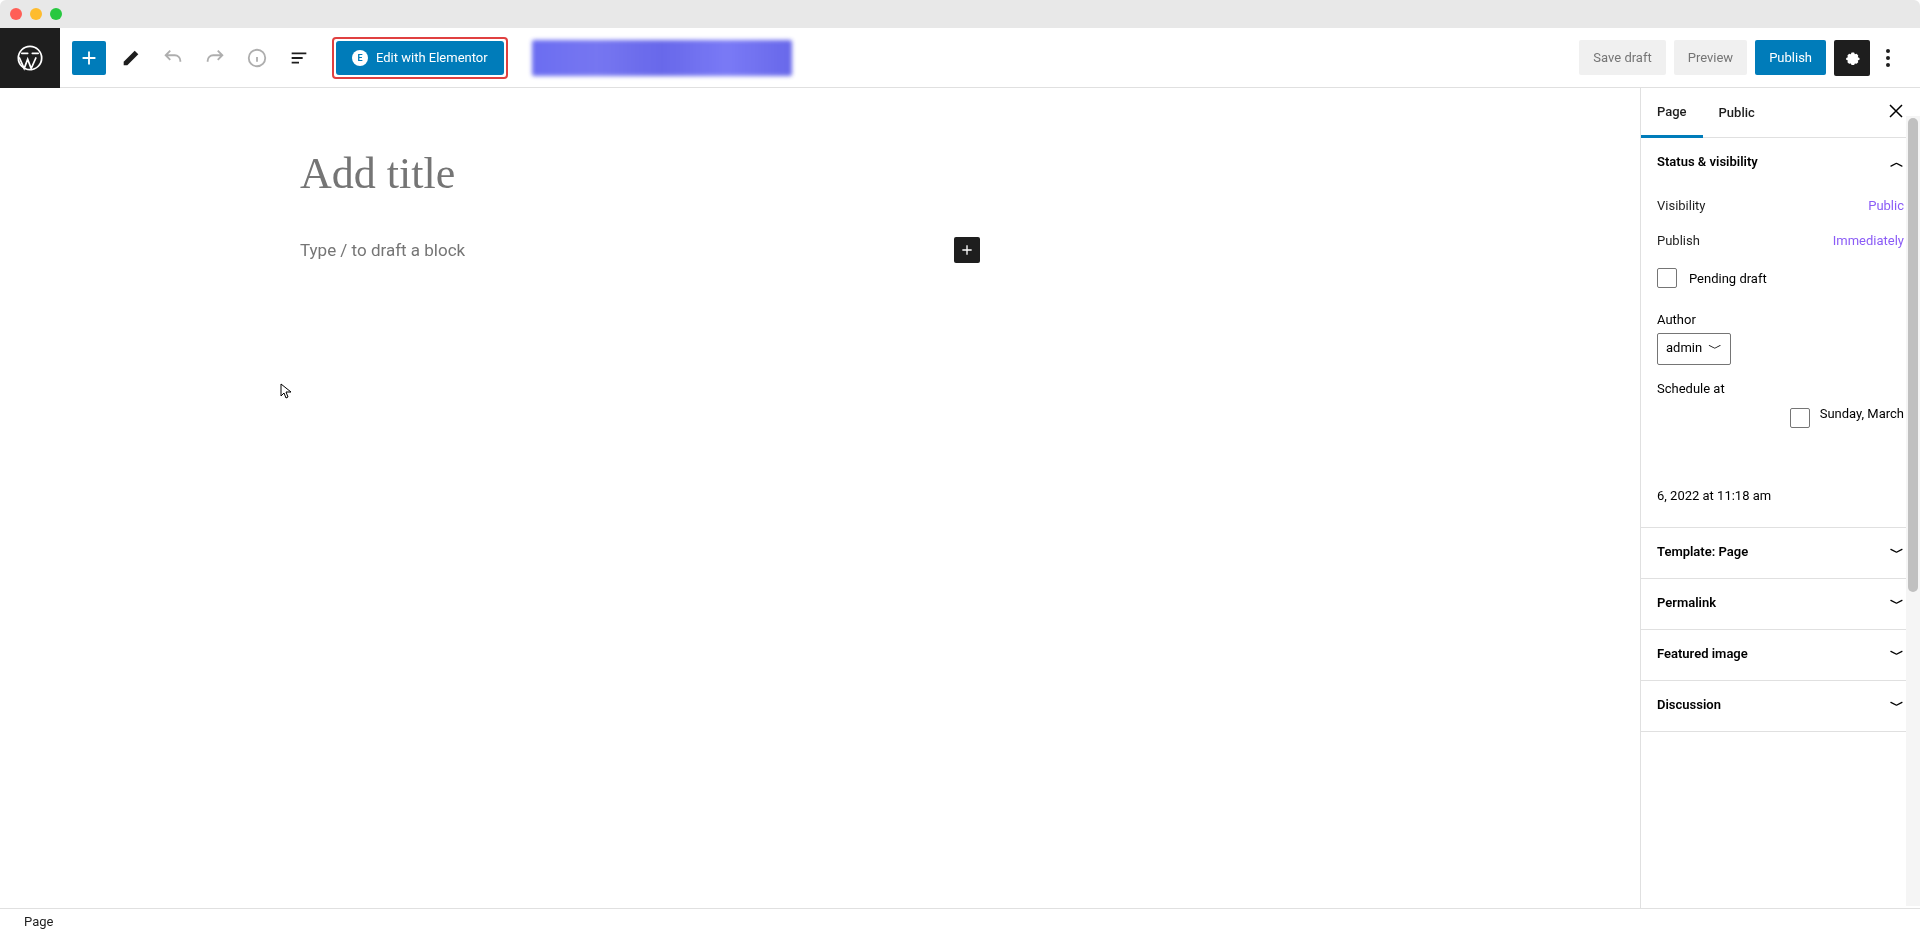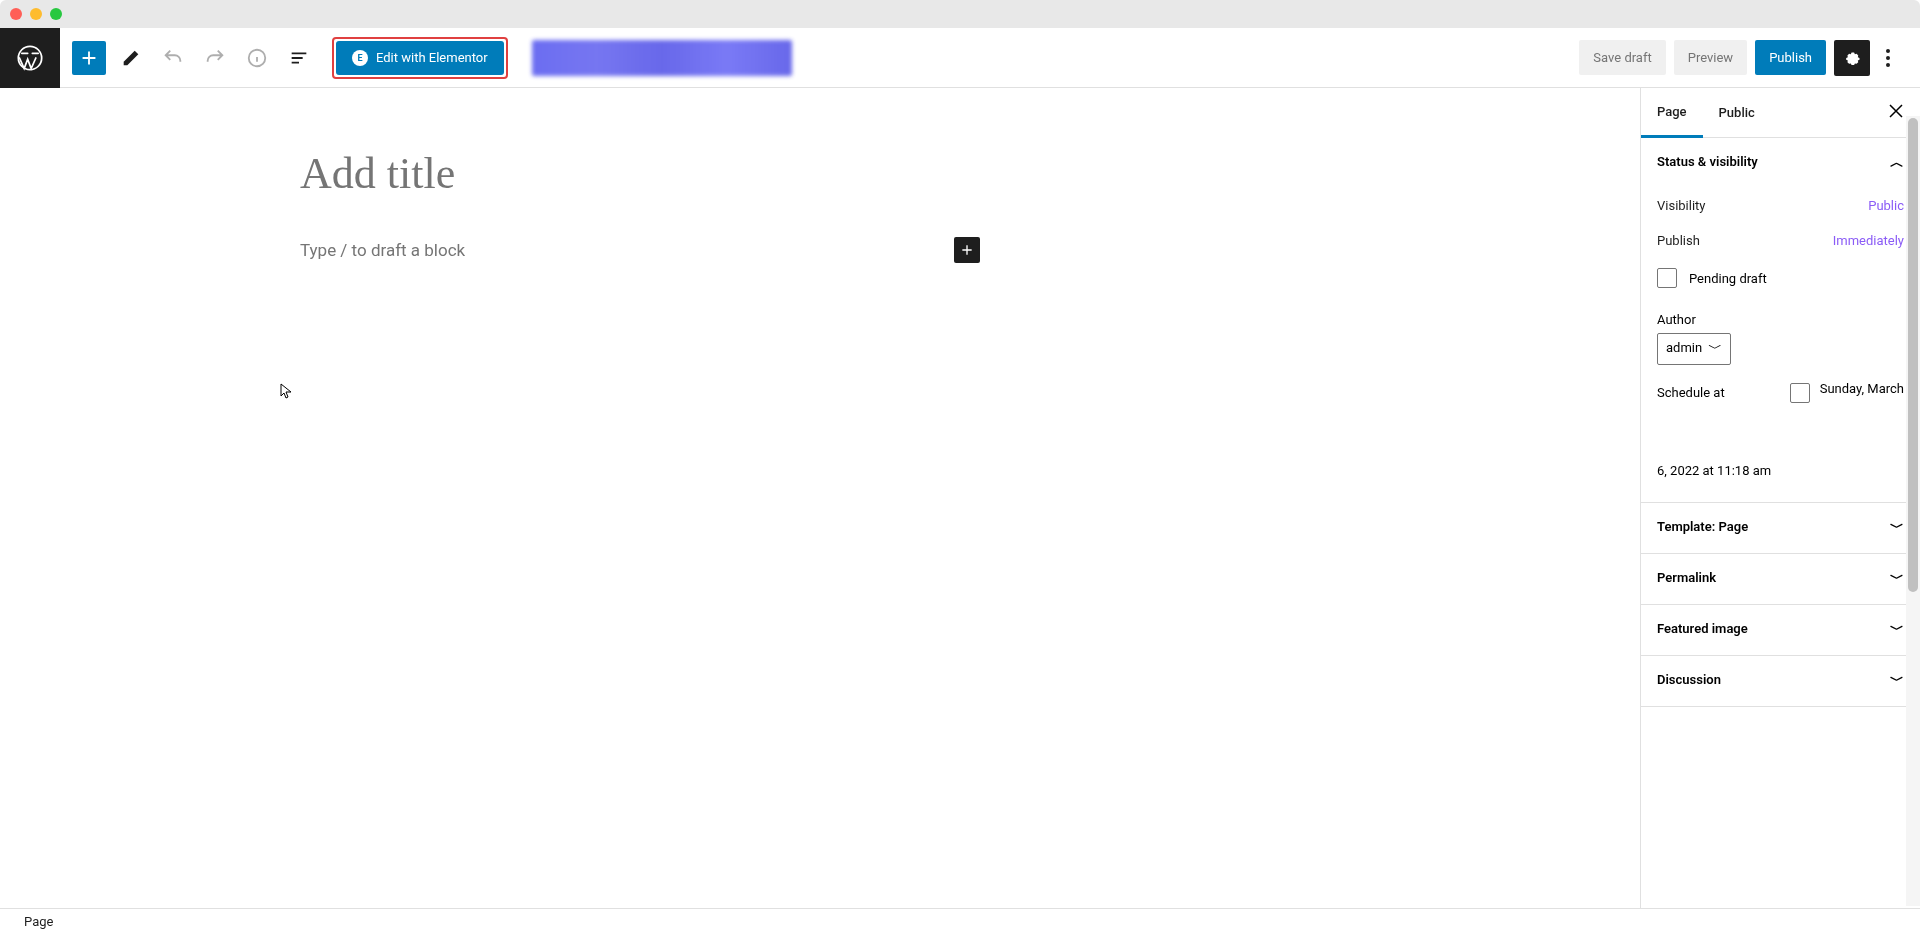--- a/index.html
+++ b/index.html
@@ -273,23 +273,24 @@
     .author-select {
       border: 1px solid #757575;
       padding: 6px 8px;
       display: inline-flex;
       gap: 6px;
       cursor: pointer;
       border-radius: 2px;
     }
     .schedule-row {
       display: flex;
-      align-items: center;
+      align-items: flex-start;
       gap: 10px;
       padding: 16px 0 4px;
+      flex-direction: column;
     }
     .schedule-left { flex: 0 0 auto; }
     .schedule-checkbox-area {
       display: flex;
       align-items: flex-start;
       gap: 10px;
     }
     .schedule-text {
       line-height: 1.6;
       padding-top: 6px;

